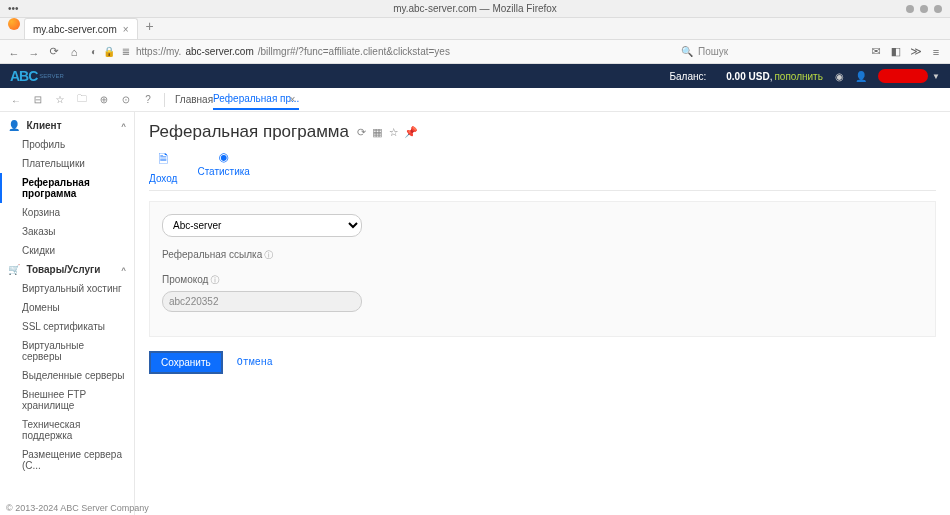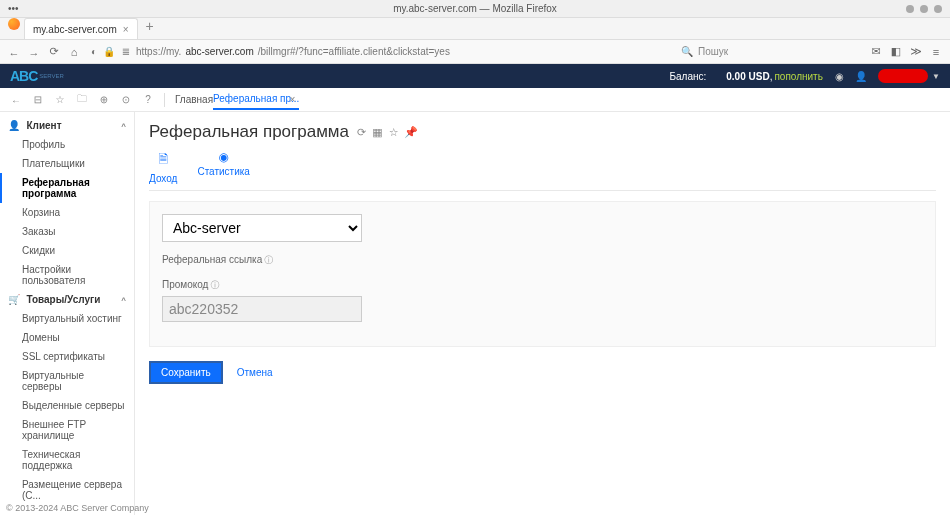--- a/index.html
+++ b/index.html
@@ -62,26 +62,26 @@
   .page-title { font-size: 17px; color: #333; display: flex; align-items: center; gap: 8px; }
   .page-title .title-icons { color: #888; font-size: 11px; display: flex; gap: 6px; }
   .subtabs { display: flex; gap: 20px; margin-top: 8px; border-bottom: 1px solid #e8e8e8; padding-bottom: 6px; }
   .subtab { display: flex; flex-direction: column; align-items: center; gap: 2px; font-size: 10px; color: #0d6efd; cursor: pointer; }
   .subtab .icon { font-size: 12px; }
 
   .form-panel { background: #fafafa; border: 1px solid #eee; padding: 12px; margin-top: 10px; width: 100%; }
   .field { margin-bottom: 12px; }
   .field label { display: block; font-size: 10px; color: #666; margin-bottom: 4px; }
   .field label .help { color: #aaa; font-size: 9px; margin-left: 2px; }
-  .field select, .field input[type=text] { width: 200px; padding: 4px 6px; font-size: 14px; border: 1px solid #ccc; border-radius: 0; background: #fff; }
+  .field select, .field input[type=text] { width: 200px; padding: 4px 6px; font-size: 10px; border: 1px solid #ccc; border-radius: 10px; background: #fff; }
   .field input[readonly] { background: #f0f0f0; color: #888; }
 
   .actions { margin-top: 14px; display: flex; gap: 14px; align-items: center; }
   .btn-primary { background: #0d6efd; color: #fff; border: 2px solid #2b5ea8; padding: 4px 10px; font-size: 10px; cursor: pointer; }
-  .btn-link { color: #0d6efd; font-size: 10px; cursor: pointer; }
+  .btn-link { color: #0d6efd; font-size: 10px; cursor: pointer; font-family: Liberation Mono, monospace; }
 
   .footer { position: absolute; bottom: 2px; left: 6px; font-size: 9px; color: #888; }
 </style>
 </head>
 <body>
 
 <div class="os-titlebar">
   <span class="dots-left">•••</span>
   <span>my.abc-server.com — Mozilla Firefox</span>
   <span class="dots-right">
@@ -165,21 +165,20 @@
       <span>👤</span>
       <span>Клиент</span>
       <span class="exp">˄</span>
     </div>
     <div class="side-item">Профиль</div>
     <div class="side-item">Плательщики</div>
     <div class="side-item active">Реферальная программа</div>
     <div class="side-item">Корзина</div>
     <div class="side-item">Заказы</div>
     <div class="side-item">Скидки</div>
-    <div class="side-item">Настройки пользователя</div>
 
     <div class="side-group">
       <span>🛒</span>
       <span>Товары/Услуги</span>
       <span class="exp">˄</span>
     </div>
     <div class="side-item">Виртуальный хостинг</div>
     <div class="side-item">Домены</div>
     <div class="side-item">SSL сертификаты</div>
     <div class="side-item">Виртуальные серверы</div>

